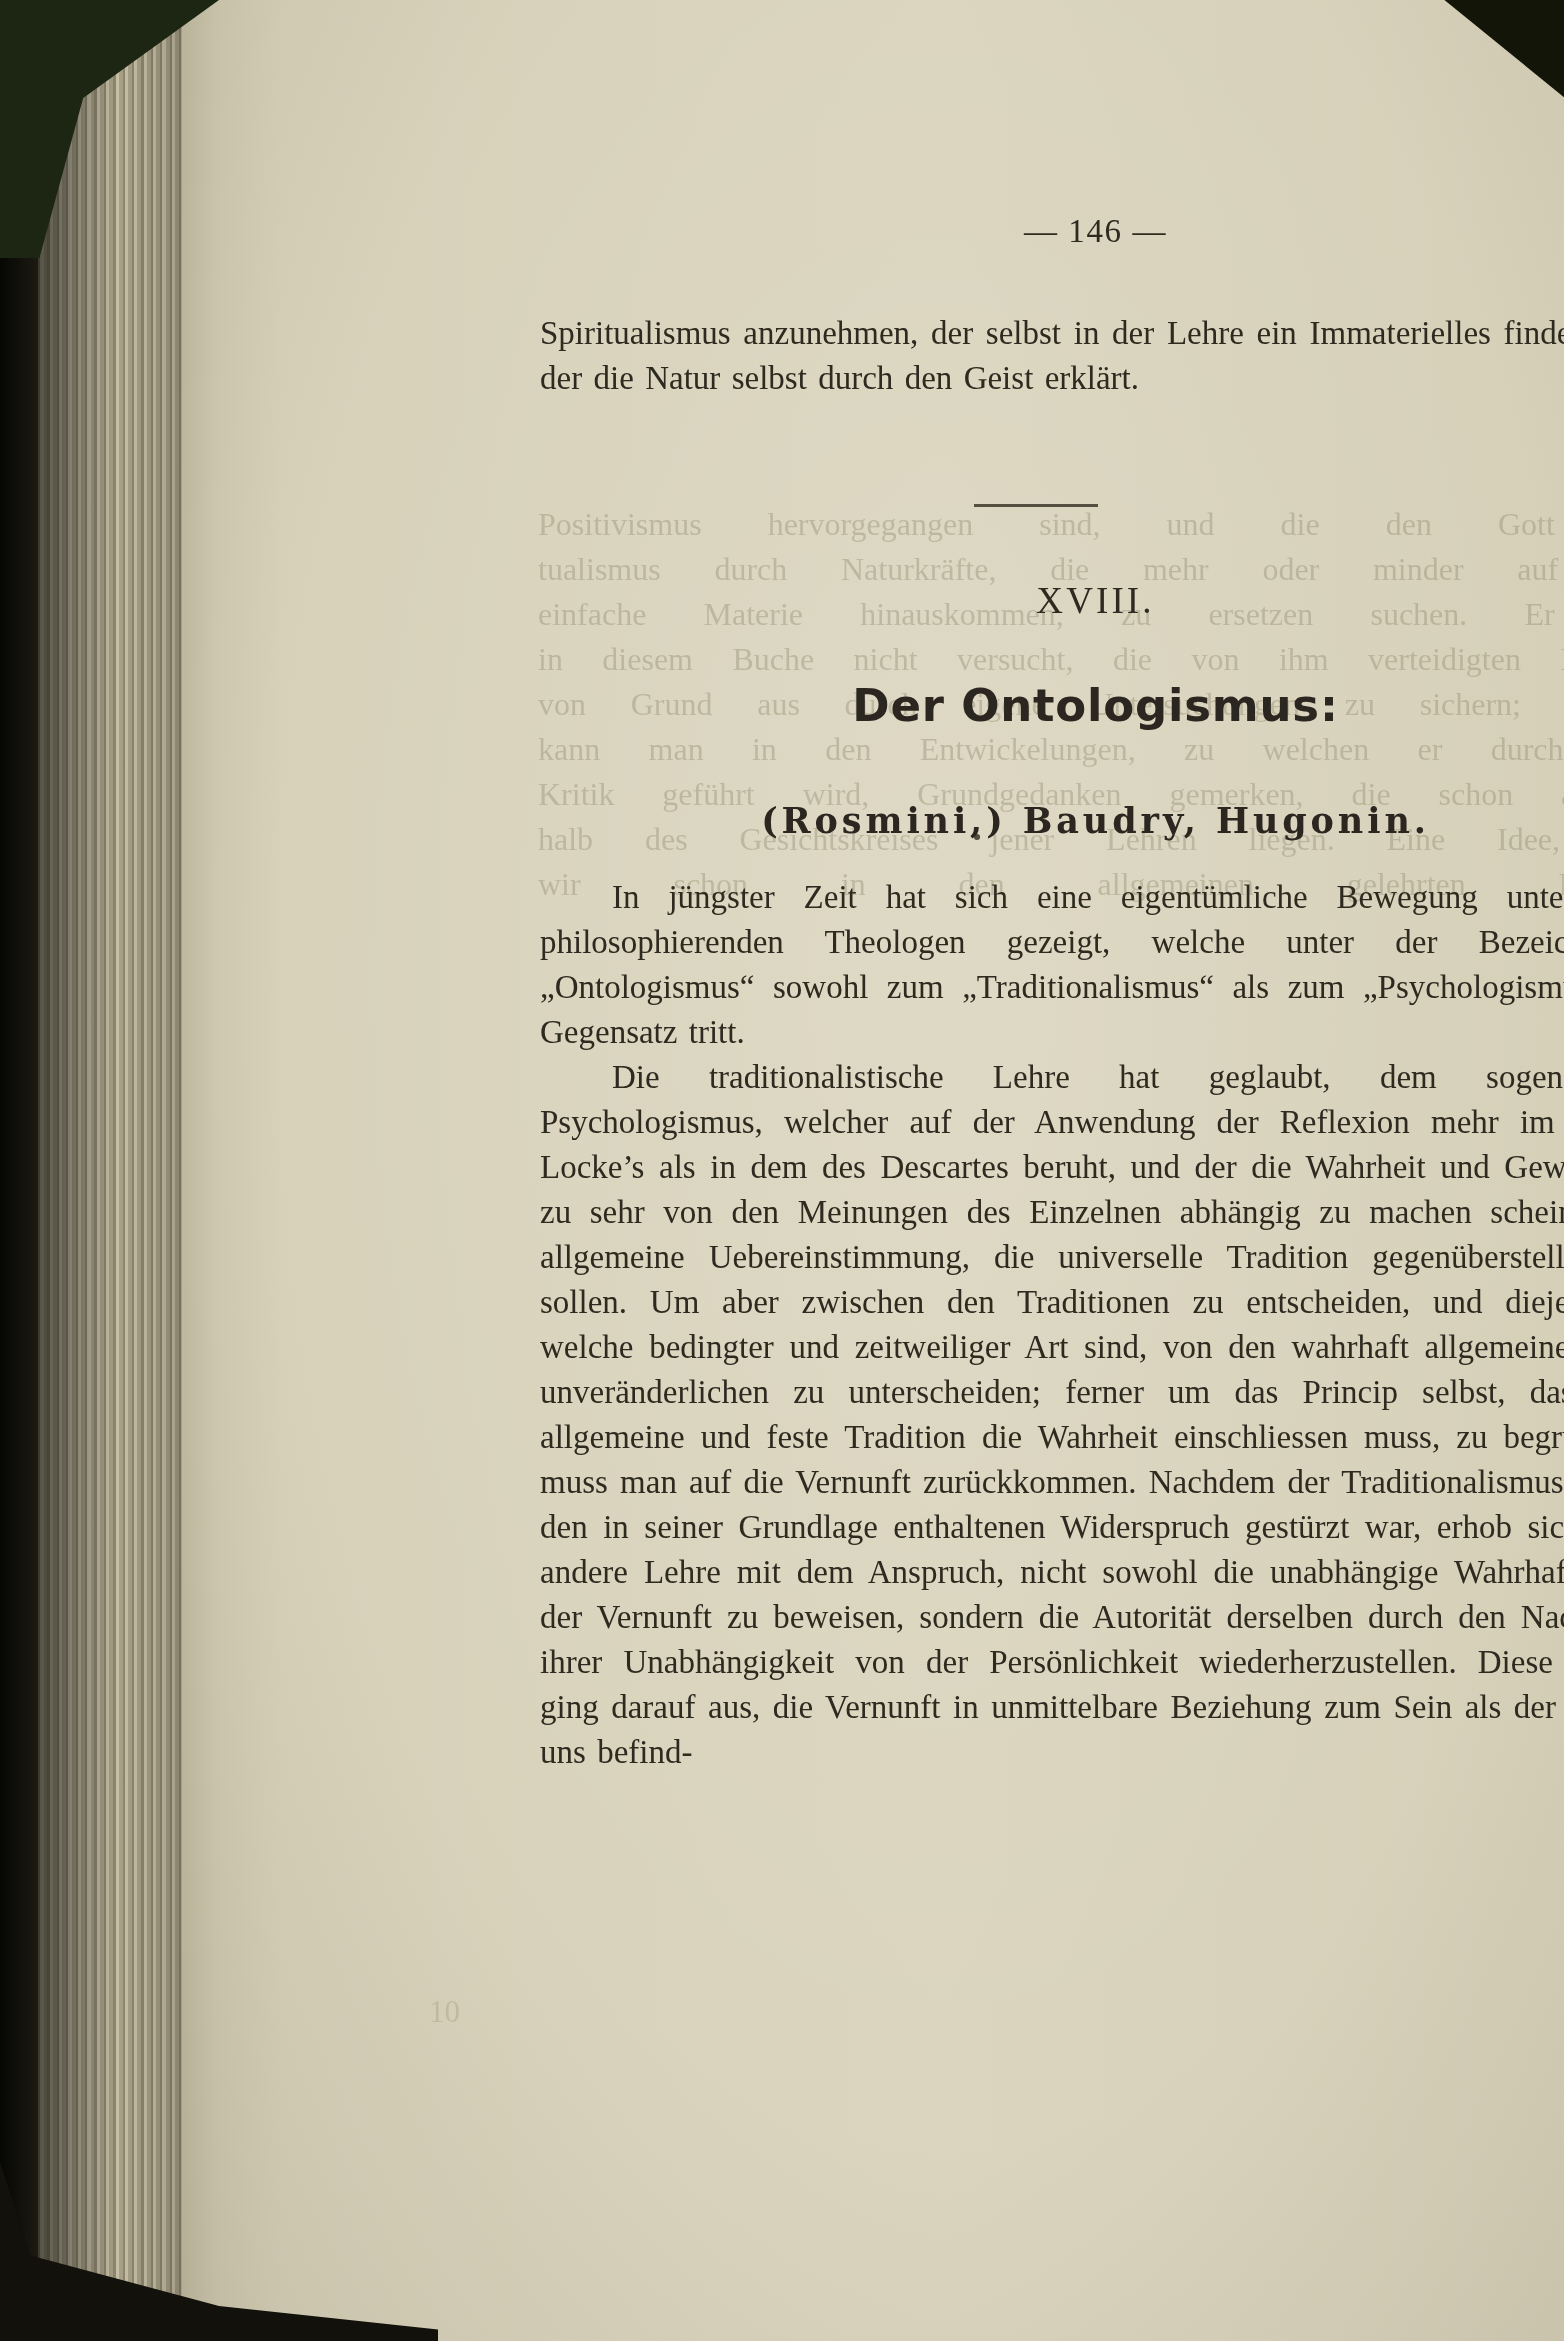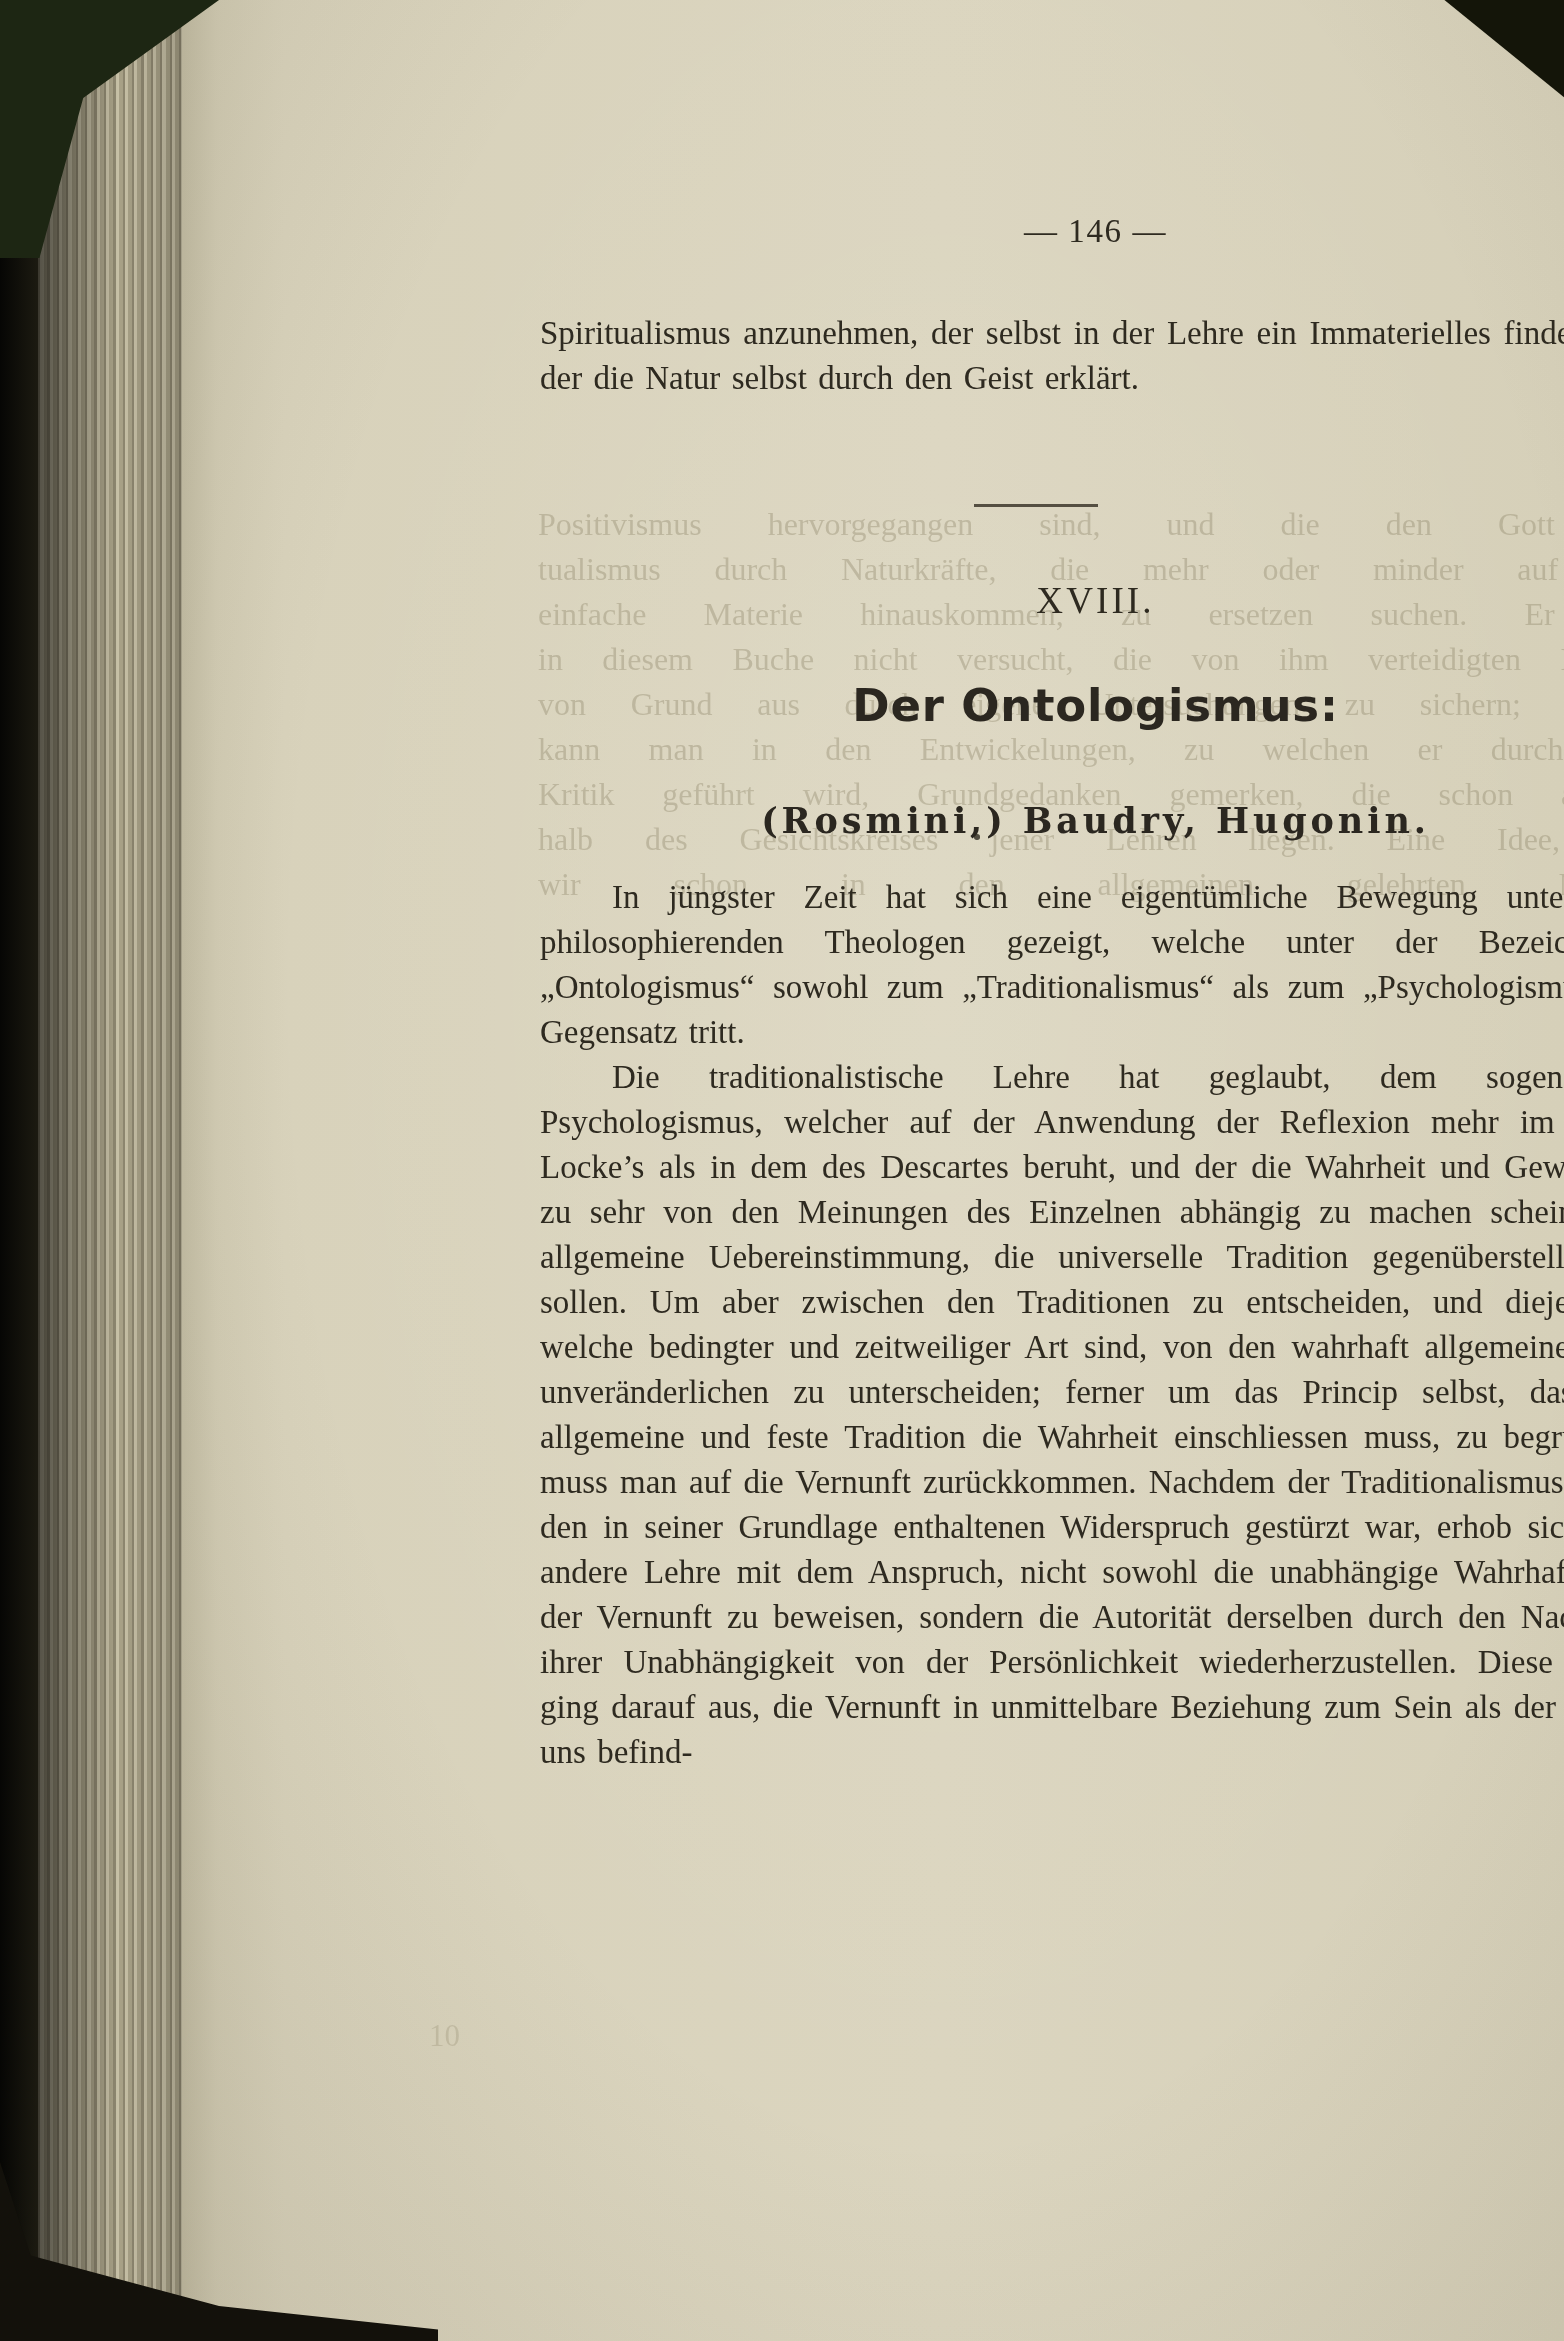--- a/index.html
+++ b/index.html
@@ -81,21 +81,21 @@
 
   
   .ghost {
     position:absolute; left:356px; top:502px; width:1113px;
     opacity:.30; color:#7b7254; filter:blur(0.5px);
     font-size:32px; line-height:45px; pointer-events:none;
   }
   .ghost-line { text-align:justify; text-align-last:justify; white-space:nowrap; overflow:hidden; }
   .ghost-footer {
     position:absolute; left:247px; top:1994px; font-size:31px;
-    opacity:.22; color:#7b7254; filter:blur(0.6px); pointer-events:none;margin-top:24px;
+    opacity:.22; color:#7b7254; filter:blur(0.6px); pointer-events:none;
   }
 
   
   .speck { position:absolute; background:#2e2a20; border-radius:50%; opacity:.8; }
   .speck-1 { left:792px; top:834px; width:5.5px; height:5.5px; }
 </style>
 </head>
 <body>
 
 <div class="scan">

